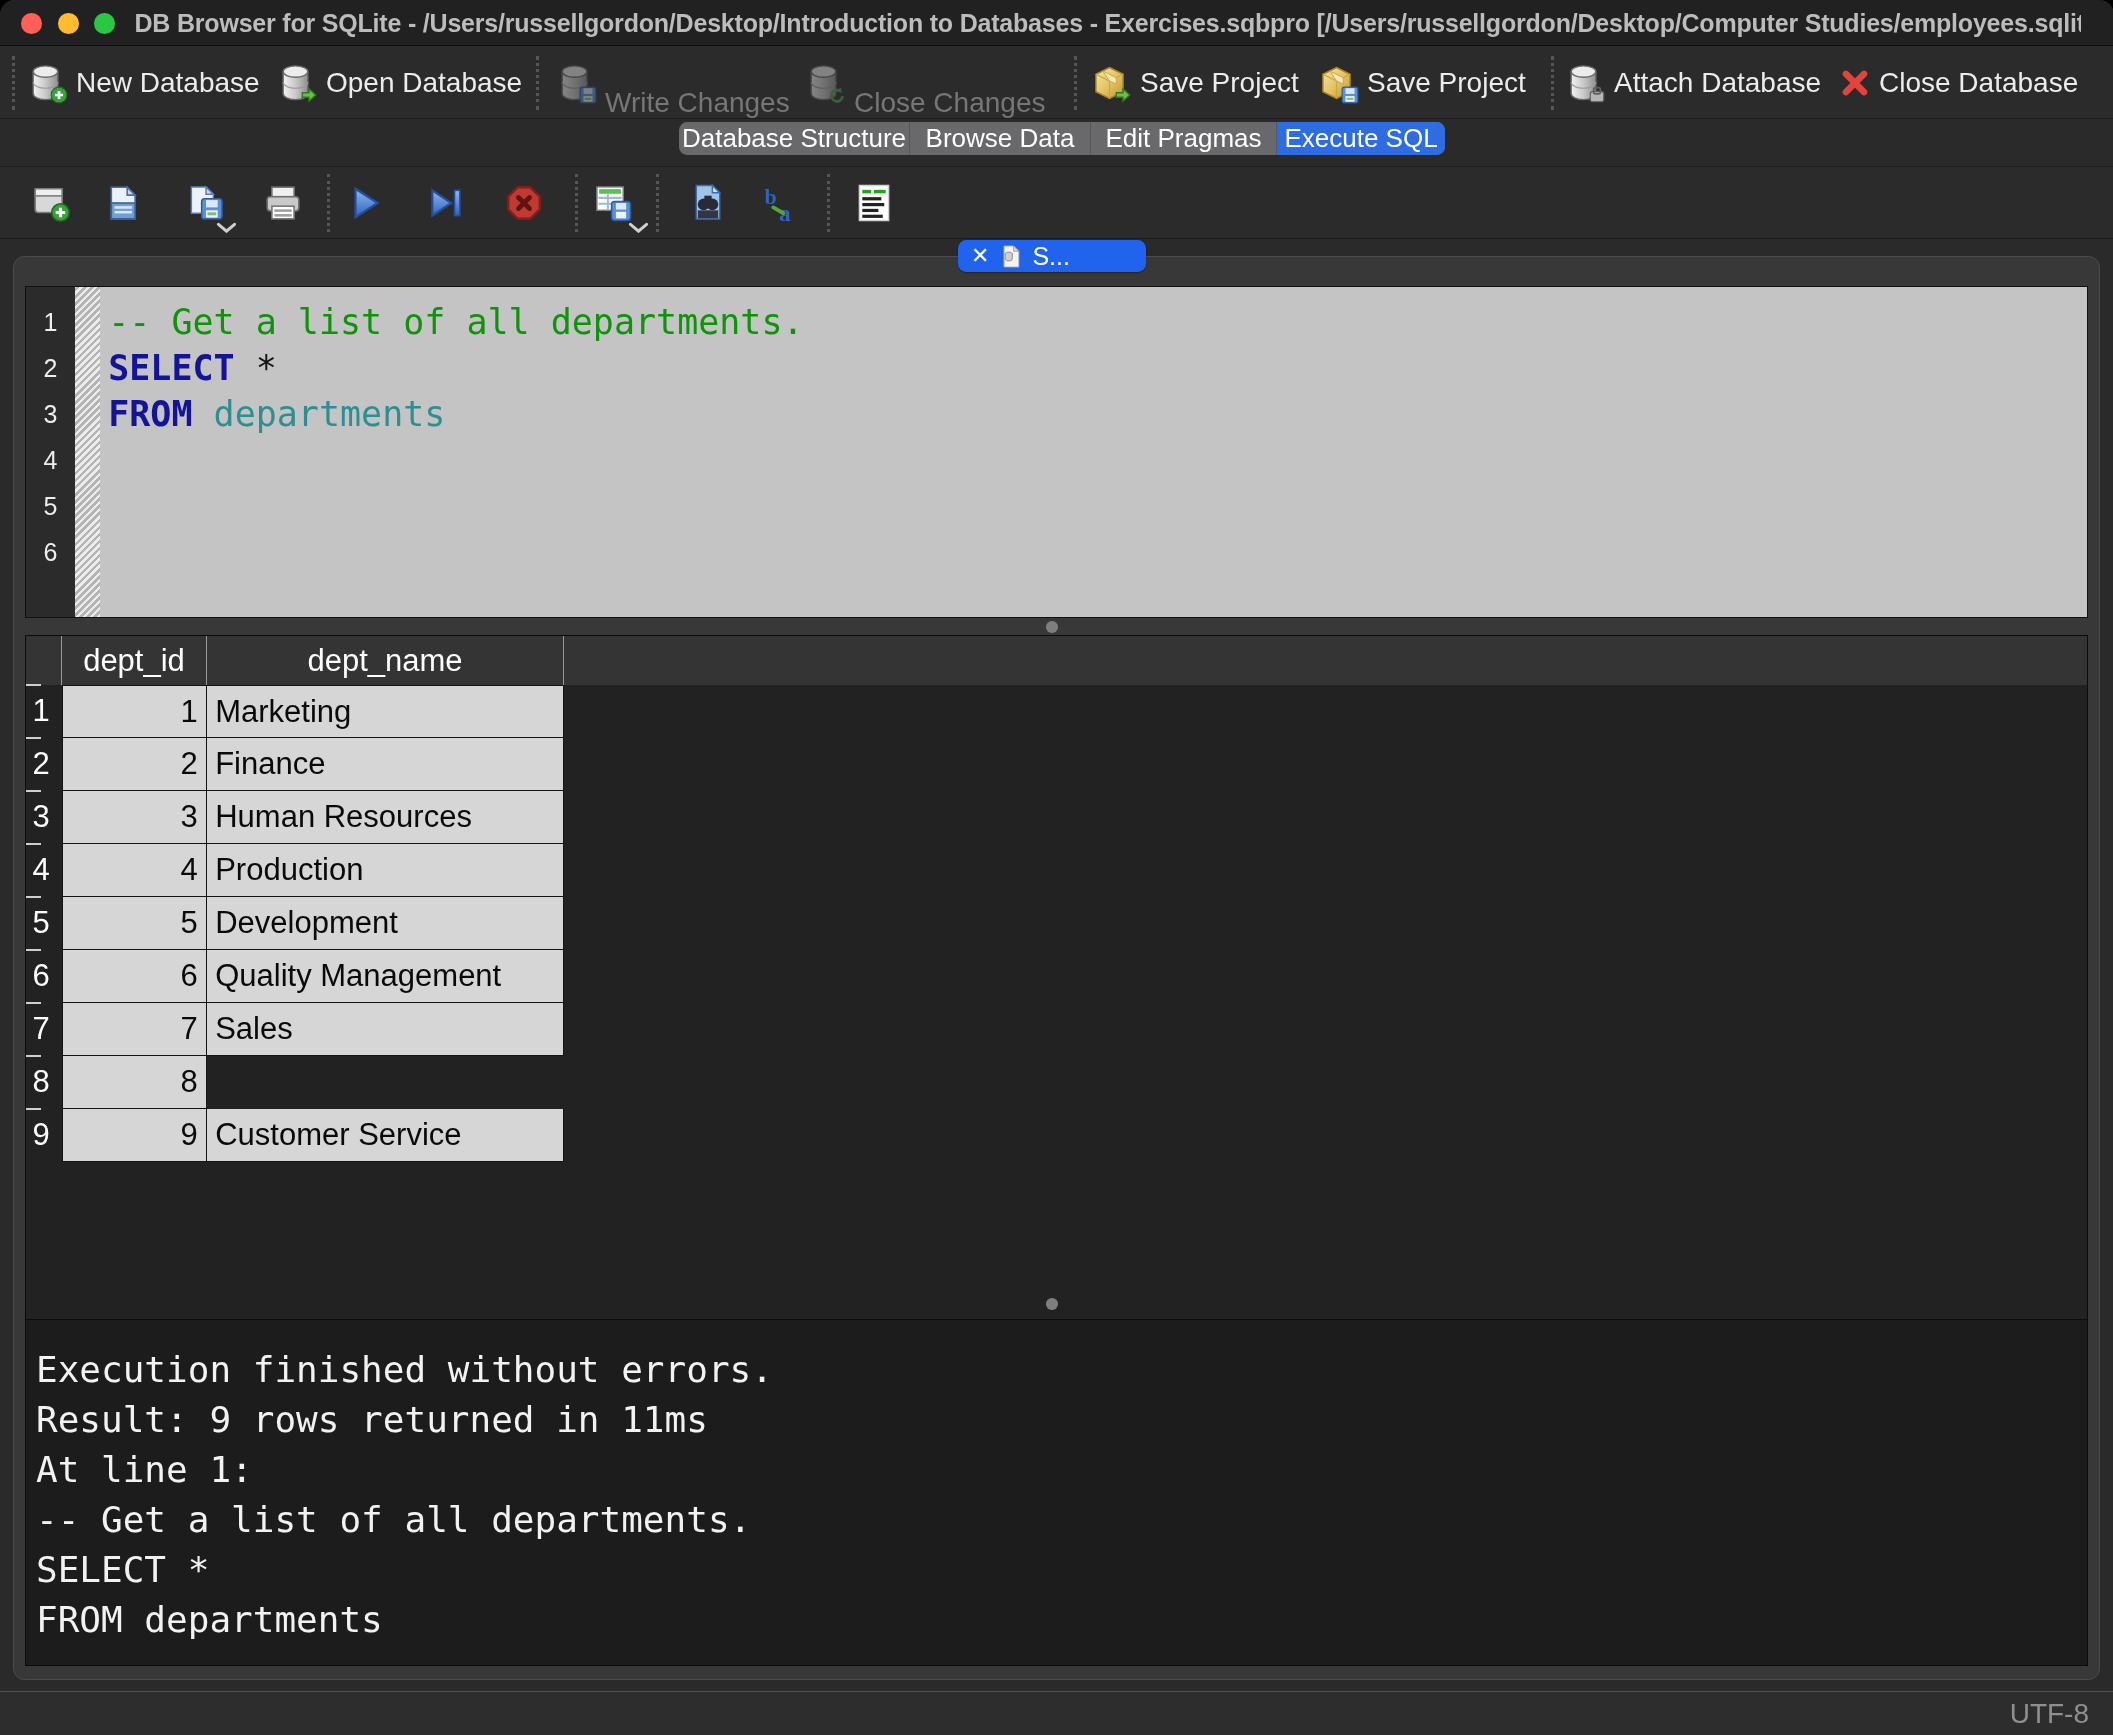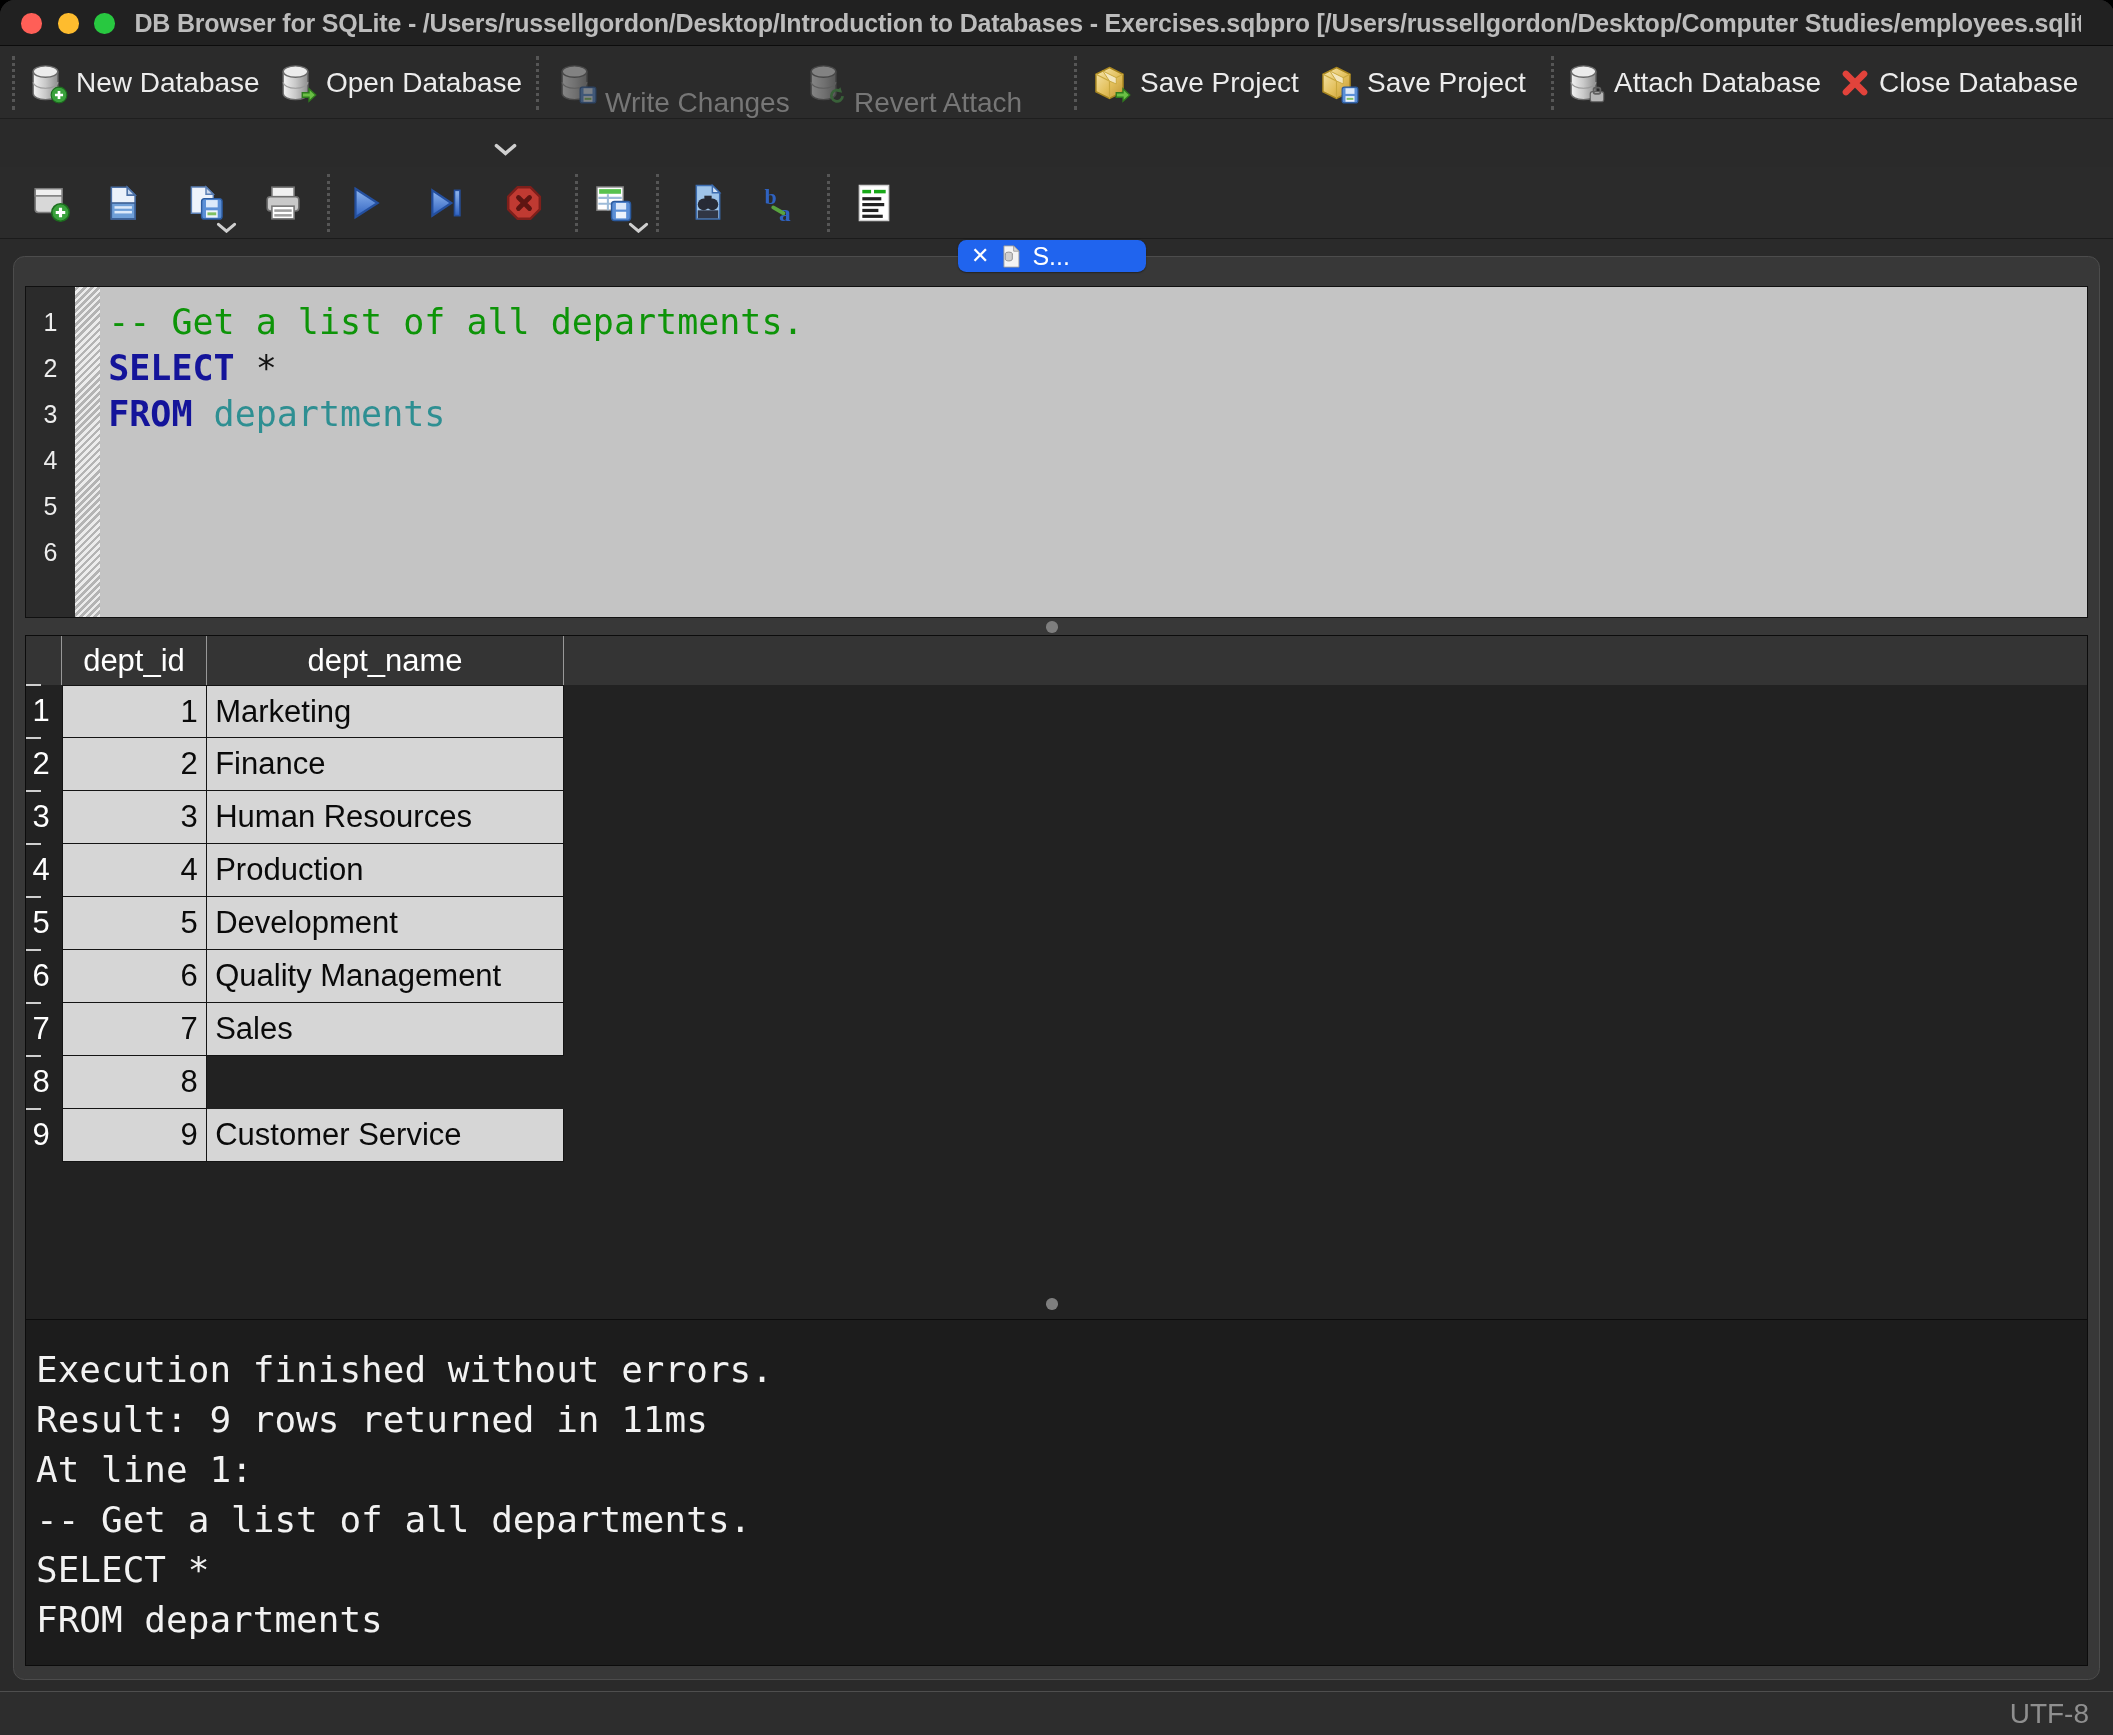--- a/index.html
+++ b/index.html
@@ -211,21 +211,21 @@
 
     <div class="tbi disabled" style="left:808px">
       <span class="tico">
         <svg class="base" viewBox="0 0 32 40">
             <use href="#icoCyl"></use>
           </svg>
         <svg class="bdg" viewBox="0 0 16 16">
             <use href="#bRevert"></use>
           </svg>
       </span>
-      <span class="tlbl">Revert Attach</span>
+      <span class="tlbl">Close Changes</span>
     </div>
 
     <span class="dragdots" style="left:1074px"></span>
 
     <div class="tbi" style="left:1094px">
       <span class="tico">
         <svg class="base" viewBox="0 0 32 36">
             <use href="#icoPkg"></use>
           </svg>
         <svg class="bdg" viewBox="0 0 16 16">
@@ -262,20 +262,28 @@
     </div>
 
     <div class="tbi" style="left:1841px">
       <svg class="xico" viewBox="0 0 20 20">
           <use href="#bX"></use>
         </svg>
       <span class="tlbl">Close Database</span>
     </div>
   </div>
 
+  <div class="viewtab-row">
+    <div class="seg-control">
+      <span class="seg" style="width:231px">Database Structure</span>
+      <span class="seg" style="width:181px">Browse Data</span>
+      <span class="seg" style="width:186px">Edit Pragmas</span>
+      <span class="seg active" style="width:168px">Execute SQL</span>
+    </div>
+  </div>
 
   <div class="sql-toolbar">
     <span class="sbtn" style="left:30px">
       <svg viewBox="0 0 24 24">
           <rect x="2" y="3" width="17" height="15" rx="2" fill="#d8d8d8" stroke="#7c7c7c"></rect>
           <rect x="2" y="3" width="17" height="4.5" fill="#efefef" stroke="#7c7c7c"></rect>
           <circle cx="18" cy="18" r="5.5" fill="#3aa23c" stroke="#1c6e1e"></circle>
           <path d="M18 15v6M15 18h6" stroke="#fff" stroke-width="2"></path>
         </svg>
     </span>

